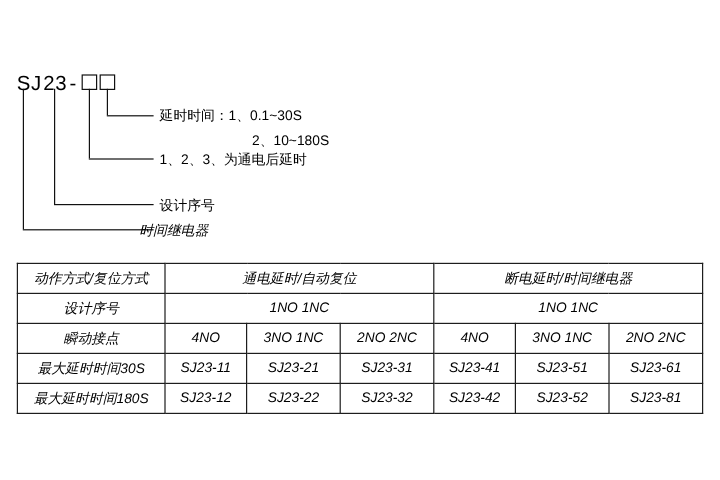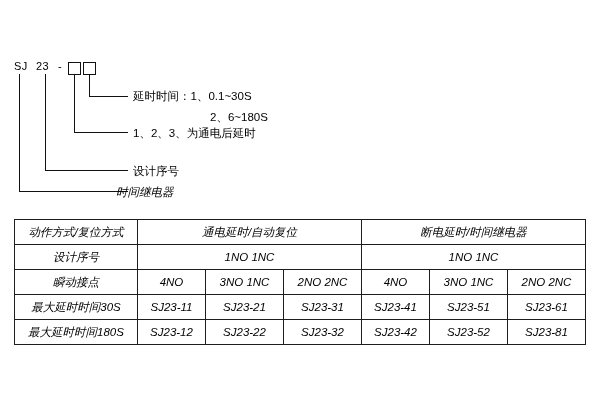--- a/index.html
+++ b/index.html
@@ -19,21 +19,21 @@
   
   #model-block {
     position: absolute;
     left: 0;
     top: 0;
     width: 600px;
     height: 205px;
   }
   .code-text {
     position: absolute;
-    font-size: 11px;
+    font-size: 17px;
     letter-spacing: 0.5px;
     white-space: nowrap;
     color: #000;
   }
   #code-sj {
     left: 14px;
     top: 60px;
   }
   #code-23 {
     left: 36px;
@@ -113,21 +113,21 @@
   <span class="vline" style="left:74px; top:74px; height:58px;"></span>
   <span class="hline" style="left:74px; top:132px; width:54px;"></span>
 
   <span class="vline" style="left:45px; top:74px; height:96px;"></span>
   <span class="hline" style="left:45px; top:170px; width:83px;"></span>
 
   <span class="vline" style="left:19px; top:74px; height:117px;"></span>
   <span class="hline" style="left:19px; top:191px; width:109px;"></span>
 
   <span class="callout" style="left:133px; top:89px;">延时时间：1、0.1~30S</span>
-  <span class="callout" style="left:210px; top:110px;">2、6~180S</span>
+  <span class="callout" style="left:210px; top:110px;">2、10~180S</span>
   <span class="callout" style="left:133px; top:126px;">1、2、3、为通电后延时</span>
   <span class="callout" style="left:133px; top:164px;">设计序号</span>
   <span class="callout" style="left:116px; top:185px;font-style:italic;">时间继电器</span>
 </div>
 
 <table id="spec-table">
   <tbody>
     <tr>
       <td class="rowhead">动作方式/复位方式</td>
       <td colspan="3">通电延时/自动复位</td>

